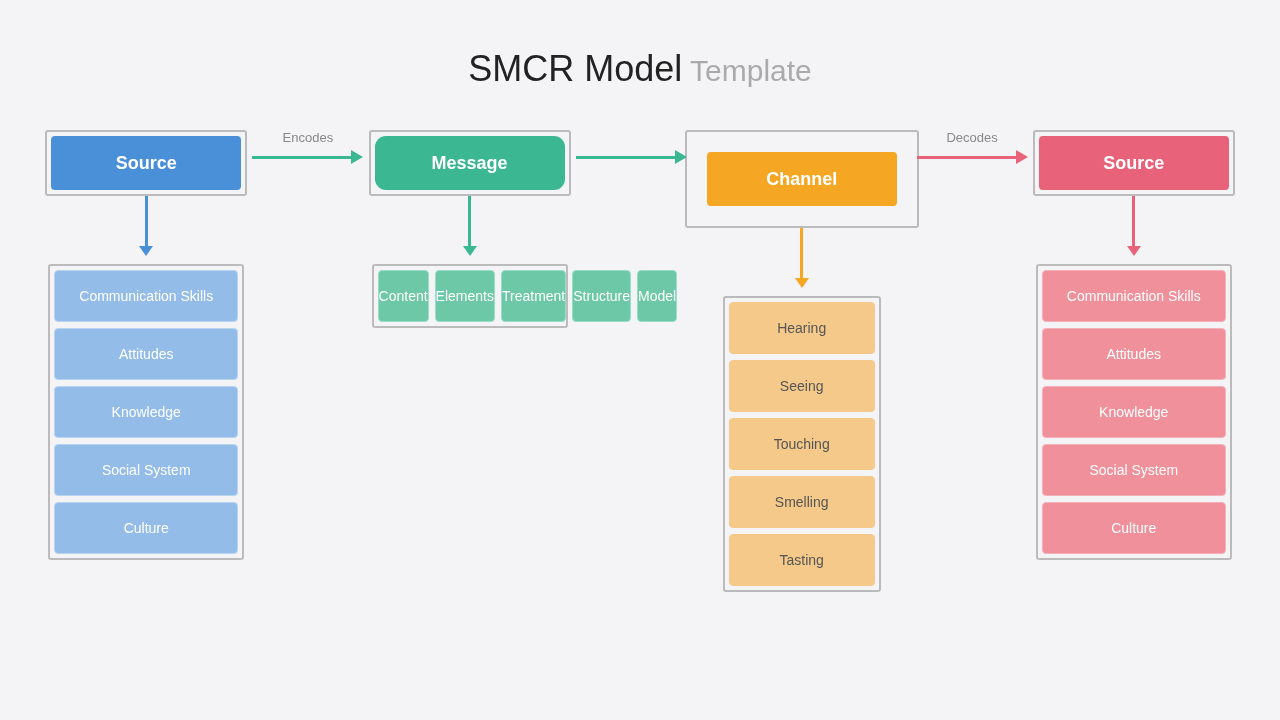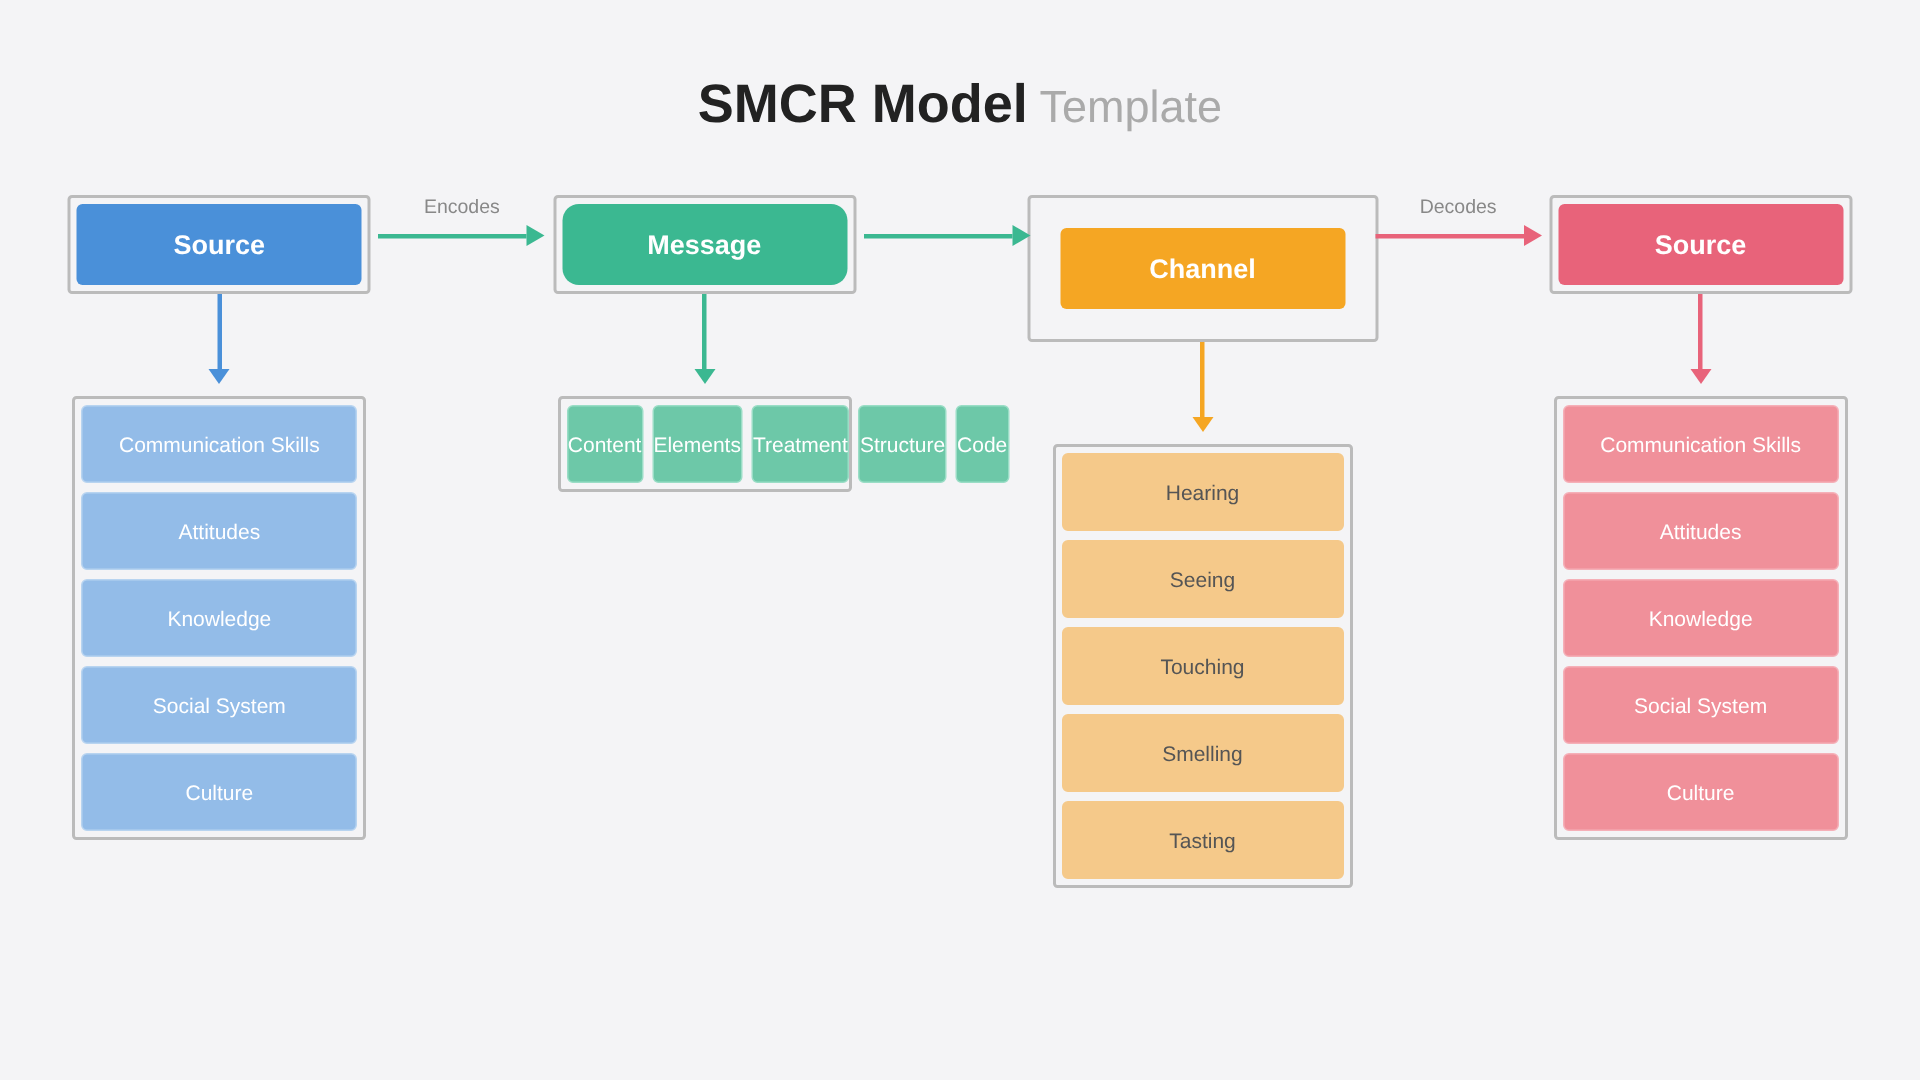--- a/index.html
+++ b/index.html
@@ -14,21 +14,21 @@
       align-items: center;
     }
 
     .title-area {
       margin-top: 48px;
       margin-bottom: 30px;
       text-align: center;
     }
     .title-bold {
       font-size: 36px;
-      font-weight: 700;
+      font-weight: 400;
       color: #222;
     }
     .title-light {
       font-size: 30px;
       font-weight: 300;
       color: #aaa;
     }
 
     .diagram {
       display: flex;
@@ -162,36 +162,36 @@
       <div style="border: 2px solid rgb(187, 187, 187); border-radius: 3px; padding: 4px; display: flex; flex-direction: column; align-items: center; gap: 0px;">
         <div class="header-box green">Message</div>
       </div>
       <div class="vertical-line" style="background: rgb(59, 184, 145);"></div>
       <div style="width: 0px; height: 0px; border-left: 7px solid transparent; border-right: 7px solid transparent; border-top: 10px solid rgb(59, 184, 145); margin-bottom: 8px;"></div>
       <div style="border: 2px solid rgb(187, 187, 187); border-radius: 3px; padding: 4px; display: flex; gap: 6px; width: 196px;">
         <div class="sub-item sub-item-green">Content</div>
         <div class="sub-item sub-item-green">Elements</div>
         <div class="sub-item sub-item-green">Treatment</div>
         <div class="sub-item sub-item-green">Structure</div>
-        <div class="sub-item sub-item-green">Code</div>
+        <div class="sub-item sub-item-green">Model</div>
       </div>
     </div>
     <div class="between">
       <div class="h-connector">
         <div class="h-line" style="background: rgb(59, 184, 145);"></div>
         <div class="h-arrow" style="border-left: 12px solid rgb(59, 184, 145);"></div>
       </div>
     </div>
     <div class="column">
       <div style="border: 2px solid rgb(187, 187, 187); border-radius: 3px; padding: 20px; display: flex; flex-direction: column; align-items: center; gap: 0px;">
         <div class="header-box orange">Channel</div>
       </div>
       <div class="vertical-line" style="background: rgb(245, 166, 35);"></div>
       <div style="width: 0px; height: 0px; border-left: 7px solid transparent; border-right: 7px solid transparent; border-top: 10px solid rgb(245, 166, 35); margin-bottom: 8px;"></div>
-      <div style="border: 2px solid rgb(187, 187, 187); border-radius: 3px; padding: 4px; display: flex; flex-direction: column; gap: 6px; width: 200px;">
+      <div style="border: 2px solid rgb(187, 187, 187); border-radius: 3px; padding: 4px; display: flex; flex-direction: column; gap: 6px; width: 158px;">
         <div class="sub-item sub-item-orange">Hearing</div>
         <div class="sub-item sub-item-orange">Seeing</div>
         <div class="sub-item sub-item-orange">Touching</div>
         <div class="sub-item sub-item-orange">Smelling</div>
         <div class="sub-item sub-item-orange">Tasting</div>
       </div>
     </div>
     <div class="between">
       <div class="h-connector">
         <span class="h-label">Decodes</span>

